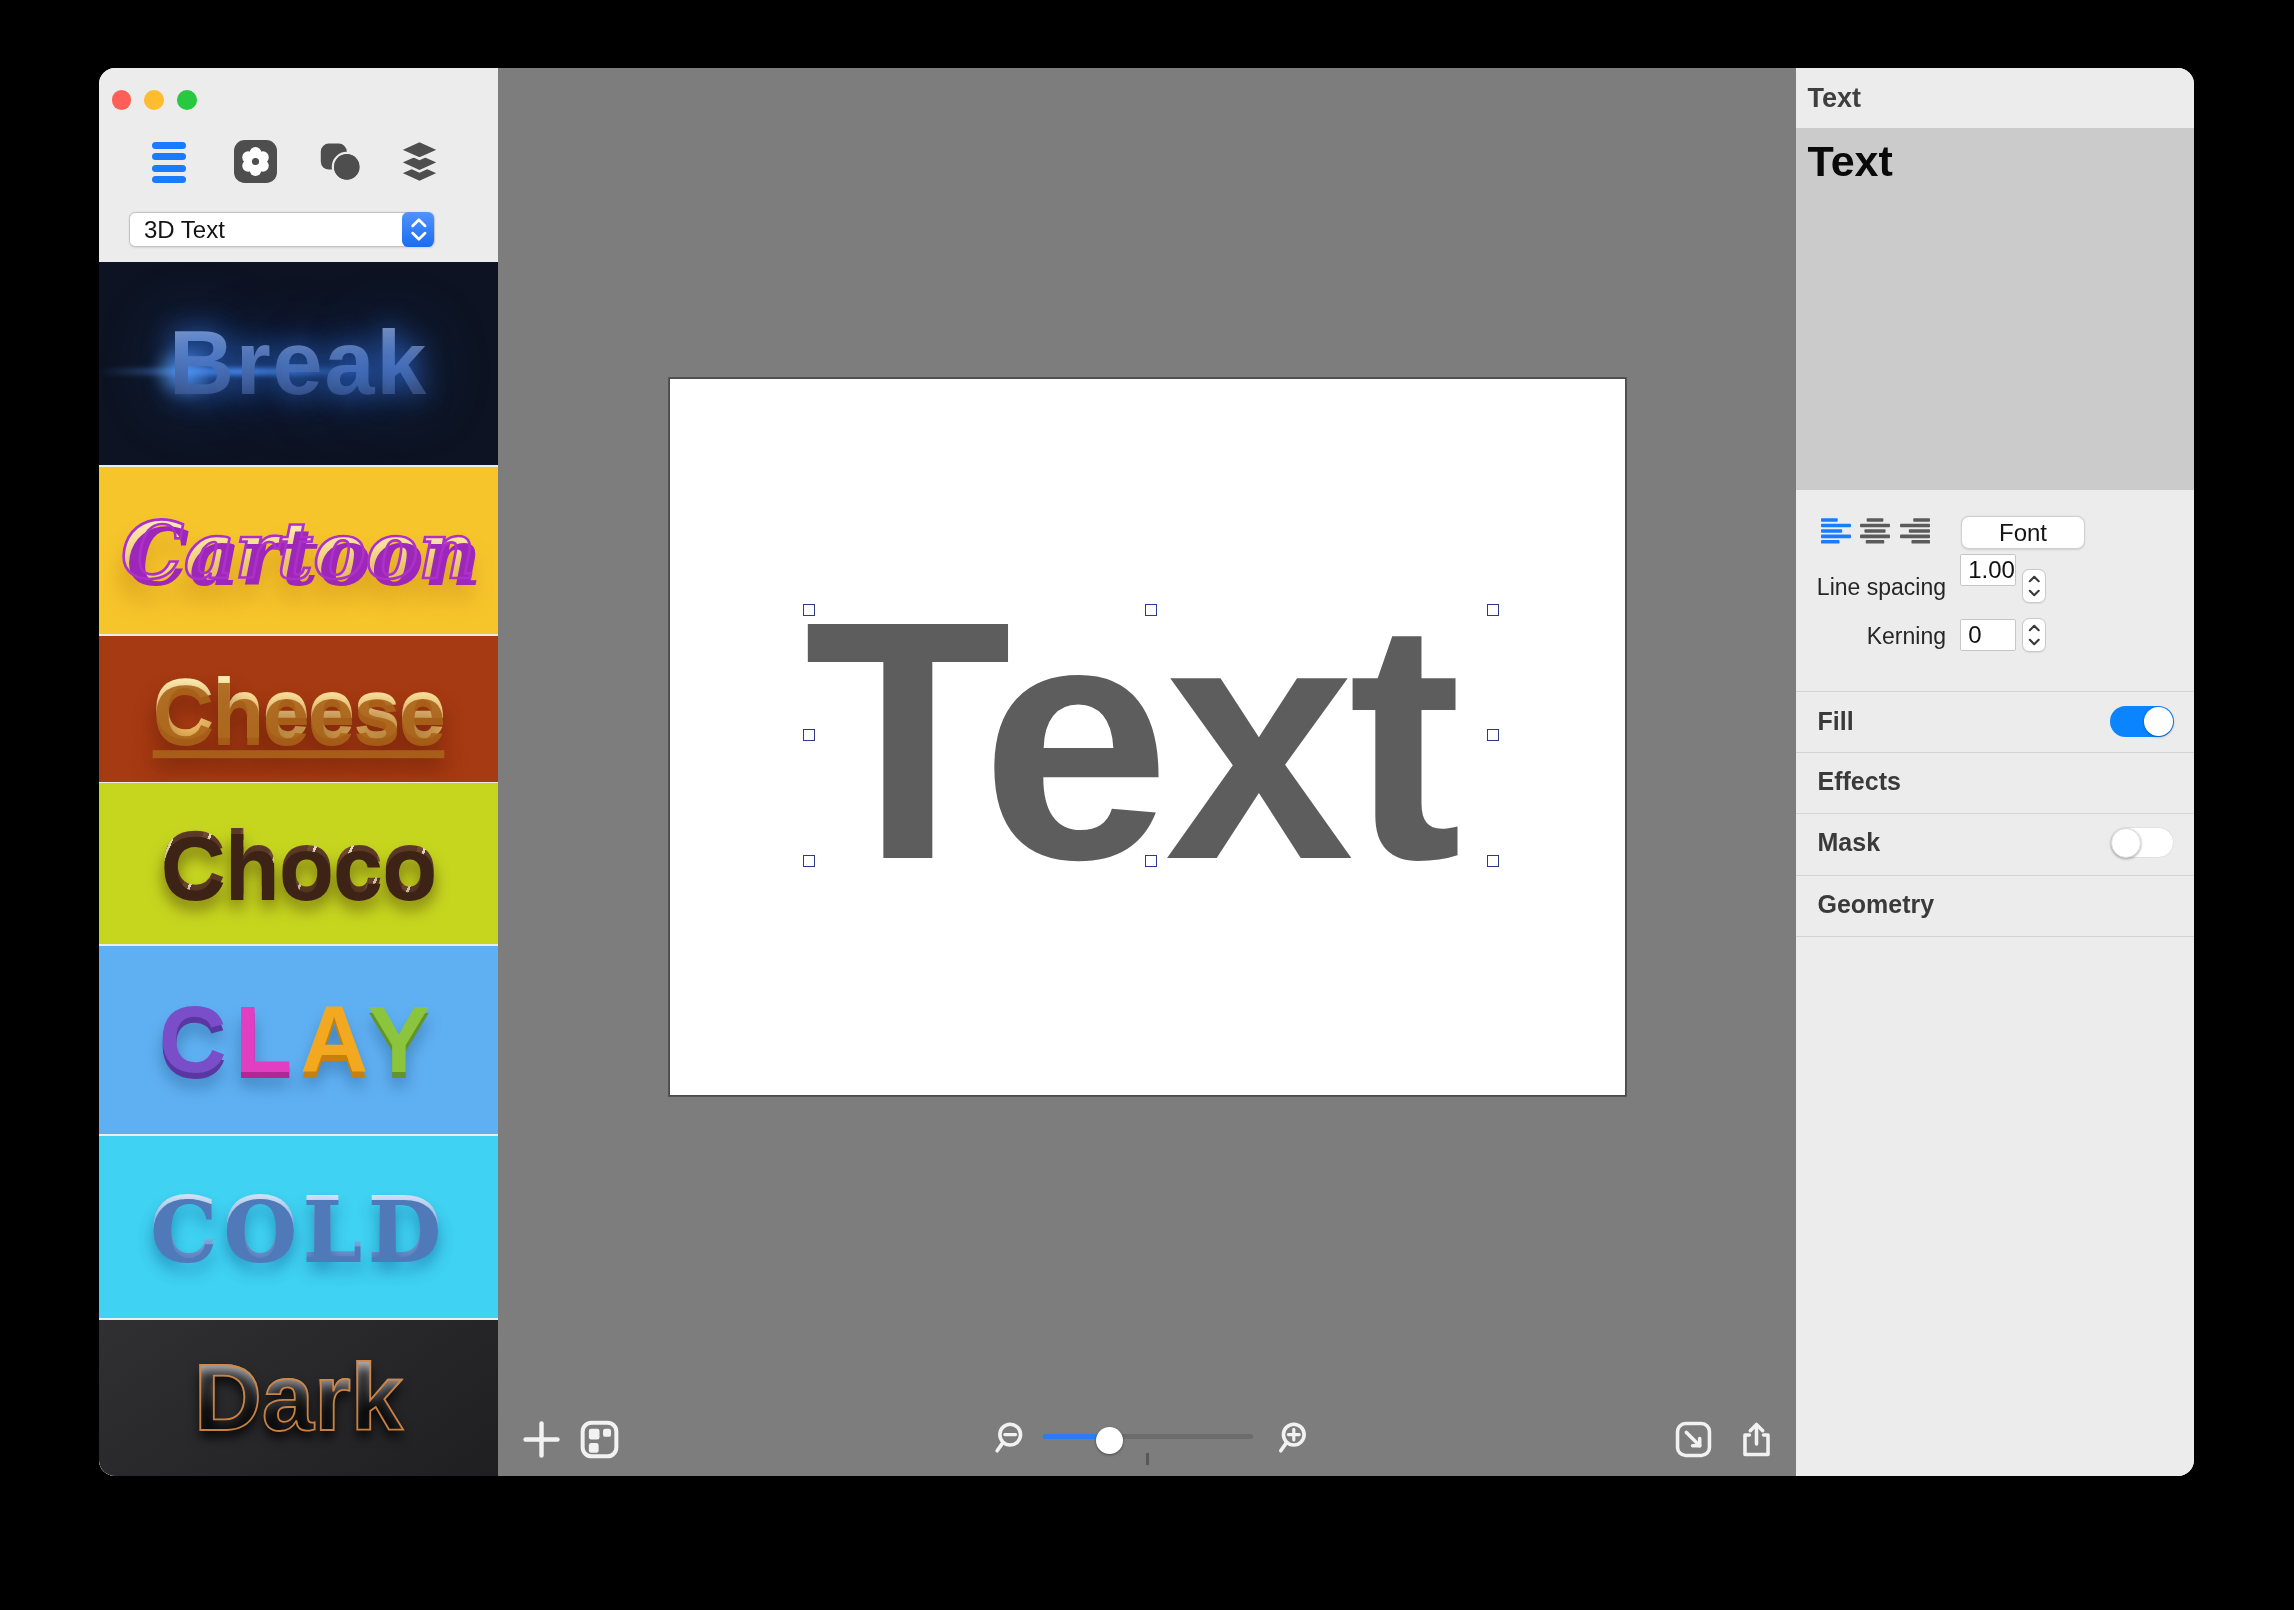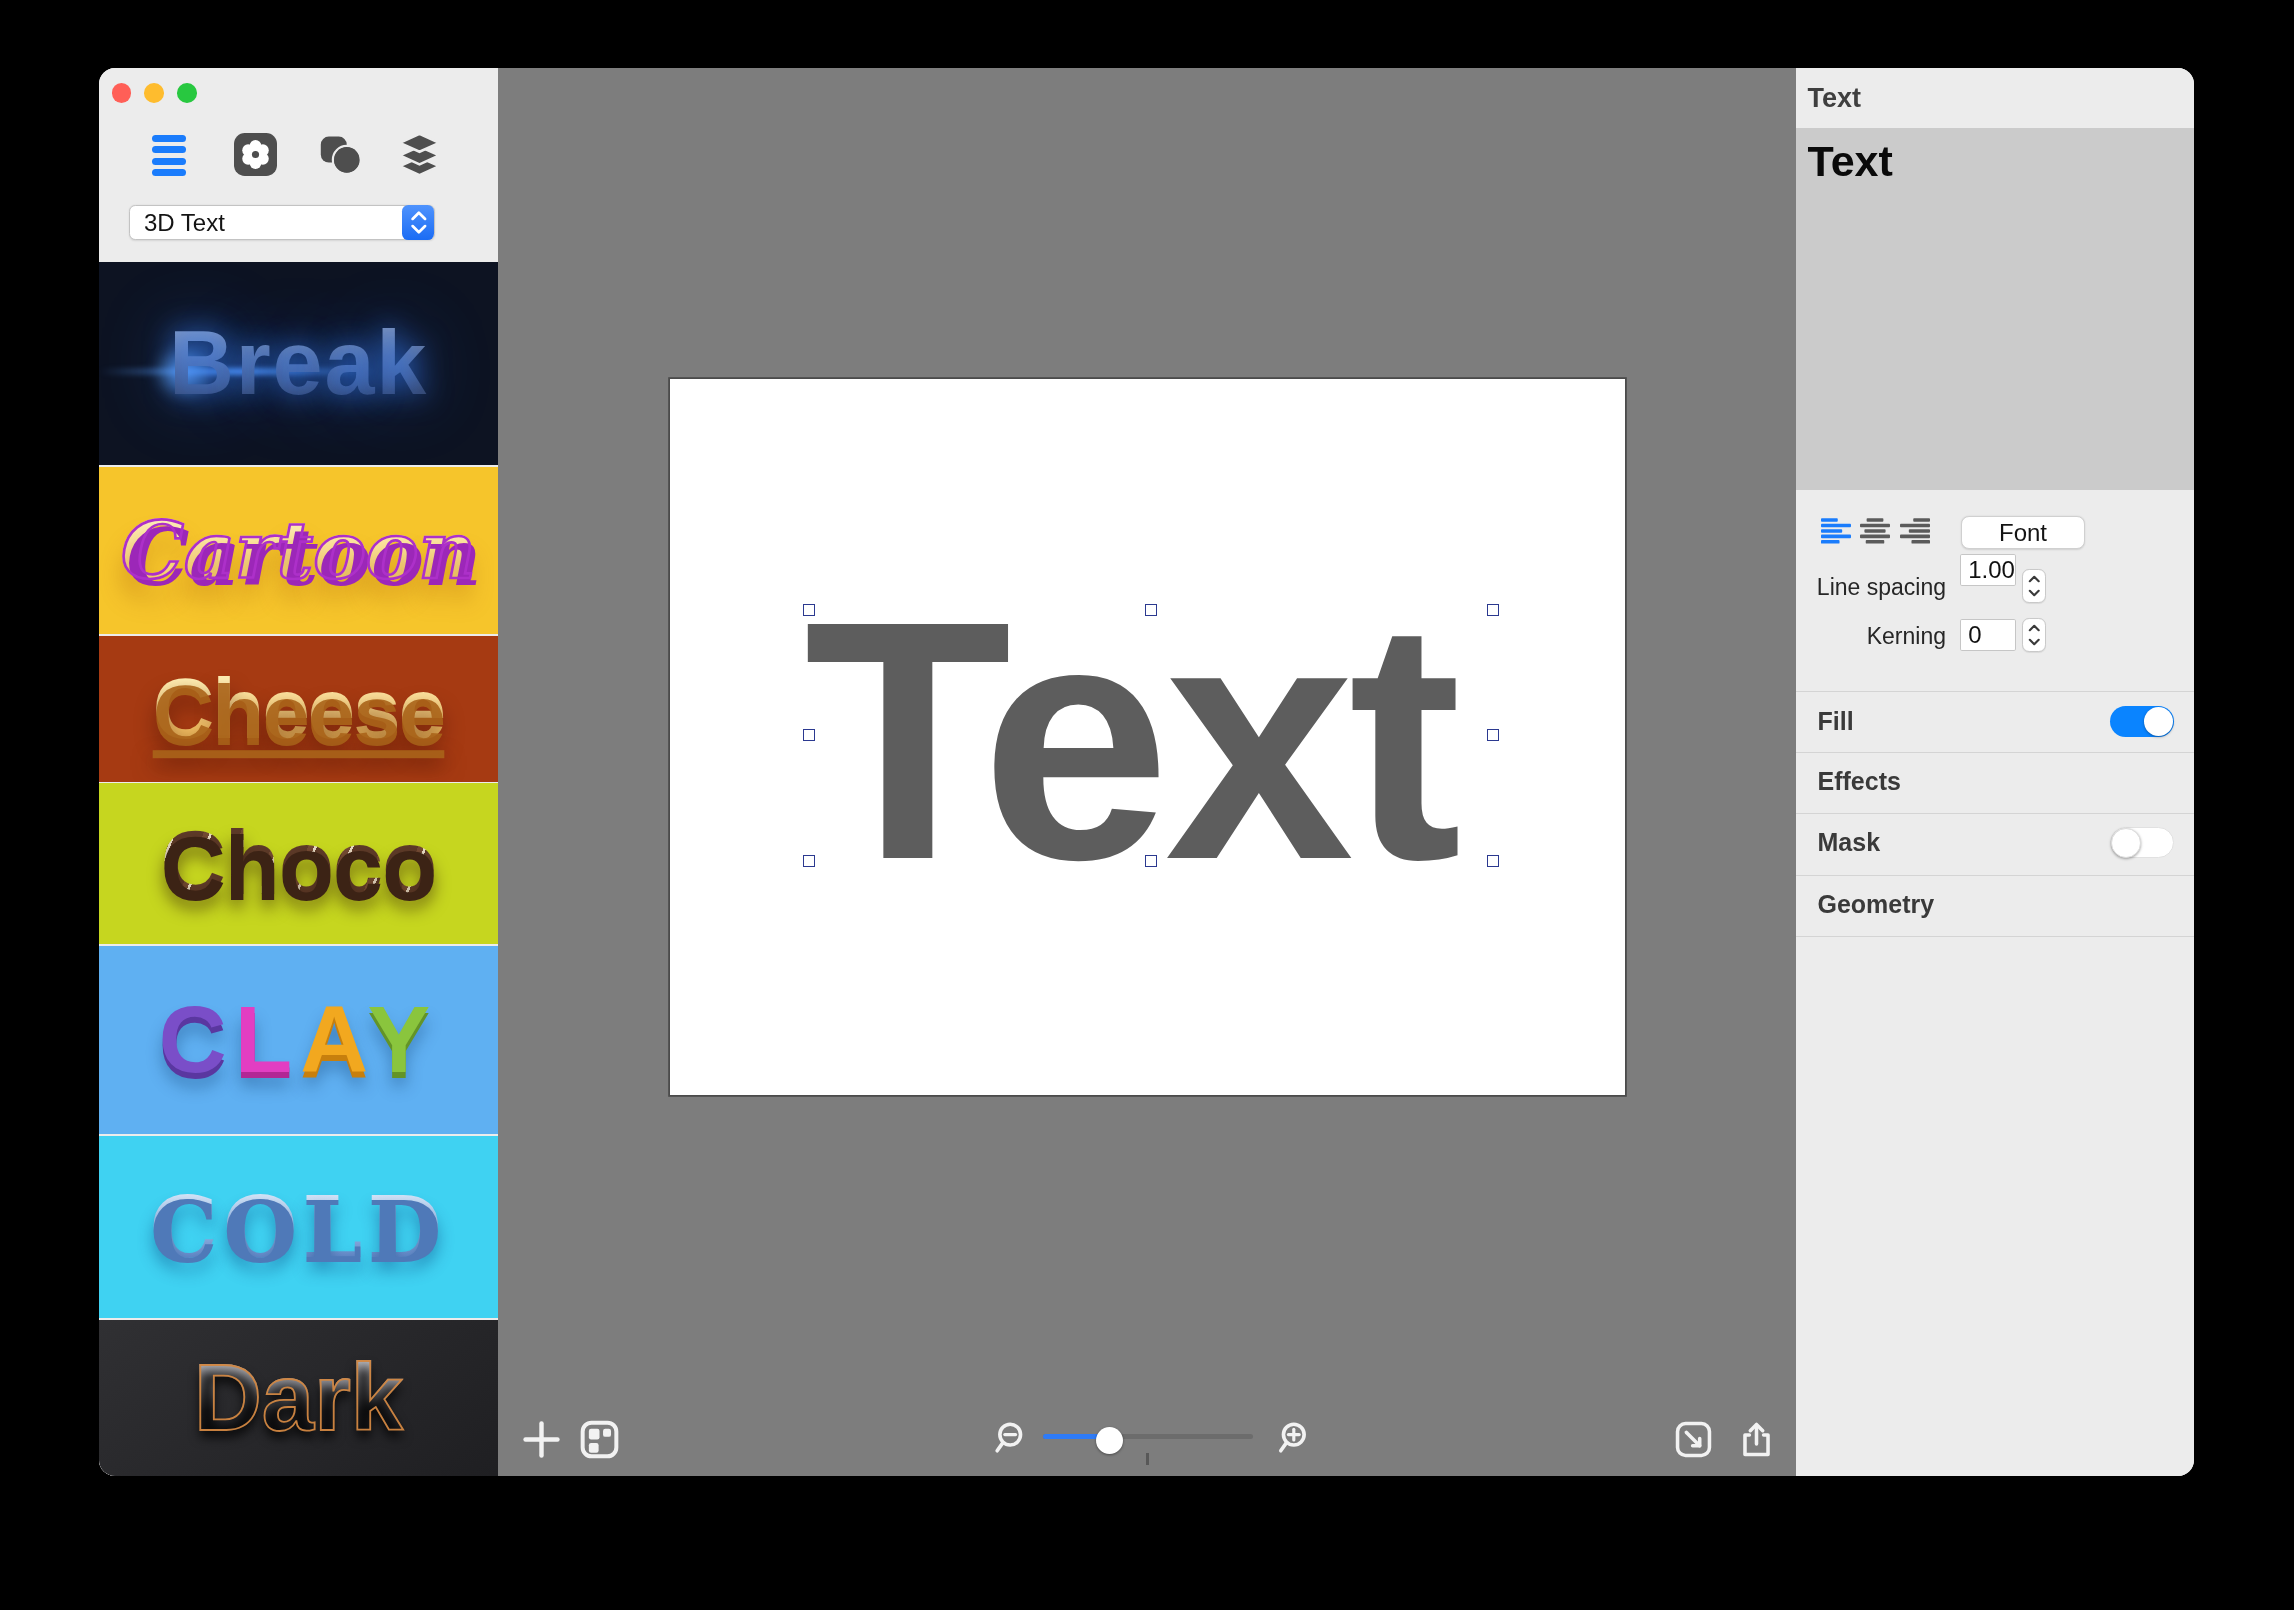--- a/index.html
+++ b/index.html
@@ -2,21 +2,21 @@
 <html style="font-size:14.3px"><head>
 <meta charset="utf-8">
 <style>
   html,body{margin:0;padding:0;background:#000;width:2294px;height:1610px;position:relative;overflow:hidden;
             font-family:"Liberation Sans",sans-serif;-webkit-font-smoothing:antialiased;}
   .window{position:absolute;left:99px;top:68px;width:2095px;height:1408px;border-radius:16px;overflow:hidden;
           display:flex;background:#ececec;box-shadow:0 54px 143px 27px rgba(0,0,0,.85);}
 
   
   .sidebar{width:399px;flex:none;background:#ececec;position:relative;}
-  .sidebar-header{position:absolute;top:5px;left:0;right:0;height:196px;text-decoration:underline;}
+  .sidebar-header{position:absolute;top:12px;left:0;right:0;height:196px;text-decoration:underline;}
   .tl{position:absolute;top:9.9px;width:19.7px;height:19.7px;border-radius:50%;}
   .tl-red{left:12.5px;background:#ff5f57;}
   .tl-yellow{left:45px;background:#febc2e;}
   .tl-green{left:78px;background:#28c840;}
   .icon-abs{position:absolute;}
   .lines-icon{left:53px;top:62px;width:34px;height:41px;display:flex;flex-direction:column;justify-content:space-between;}
   .lines-icon i{display:block;height:7.2px;border-radius:3.6px;background:#1a7cfc;}
   .dropdown{position:absolute;left:29.6px;top:132px;width:306px;height:35px;background:#fff;border:0.9px solid #c3c3c3;
             border-radius:6.3px;box-shadow:0 0.9px 1.8px rgba(0,0,0,.10);box-sizing:border-box;}
   .dropdown-value{position:absolute;left:14.3px;top:0;line-height:33px;font-size:24px;color:#141414;}

